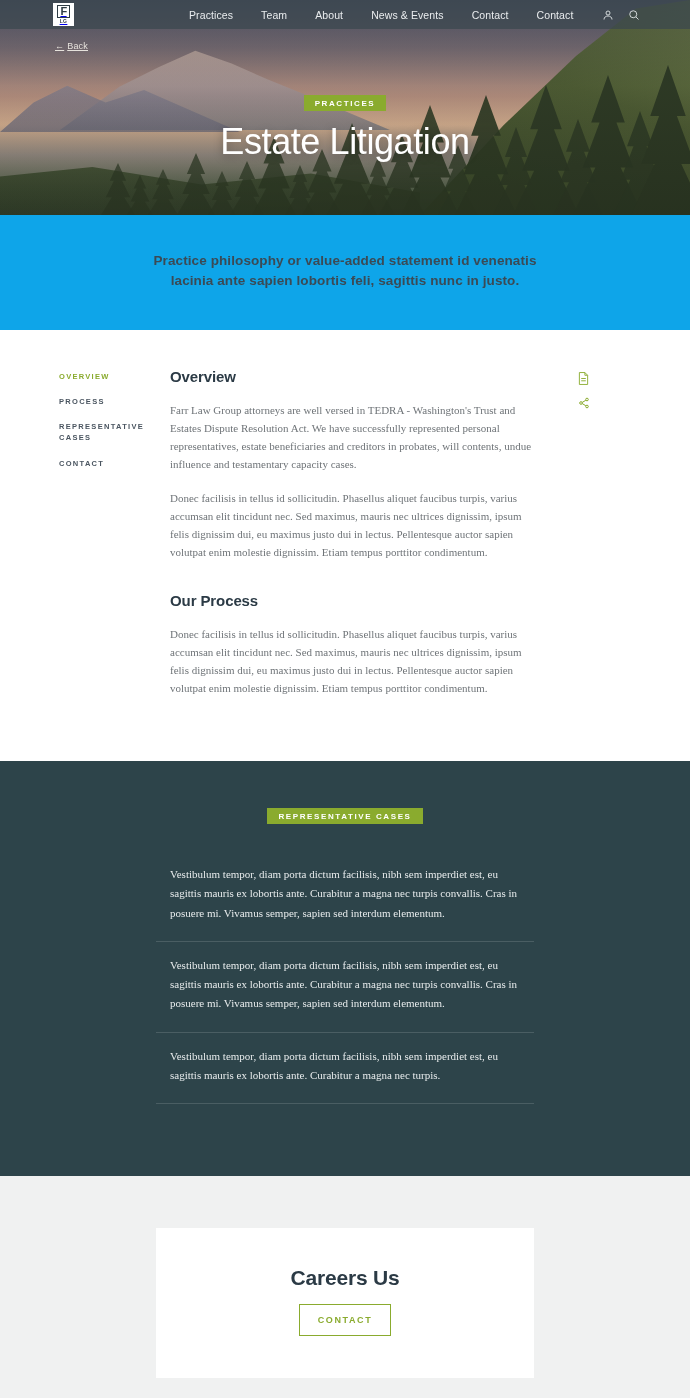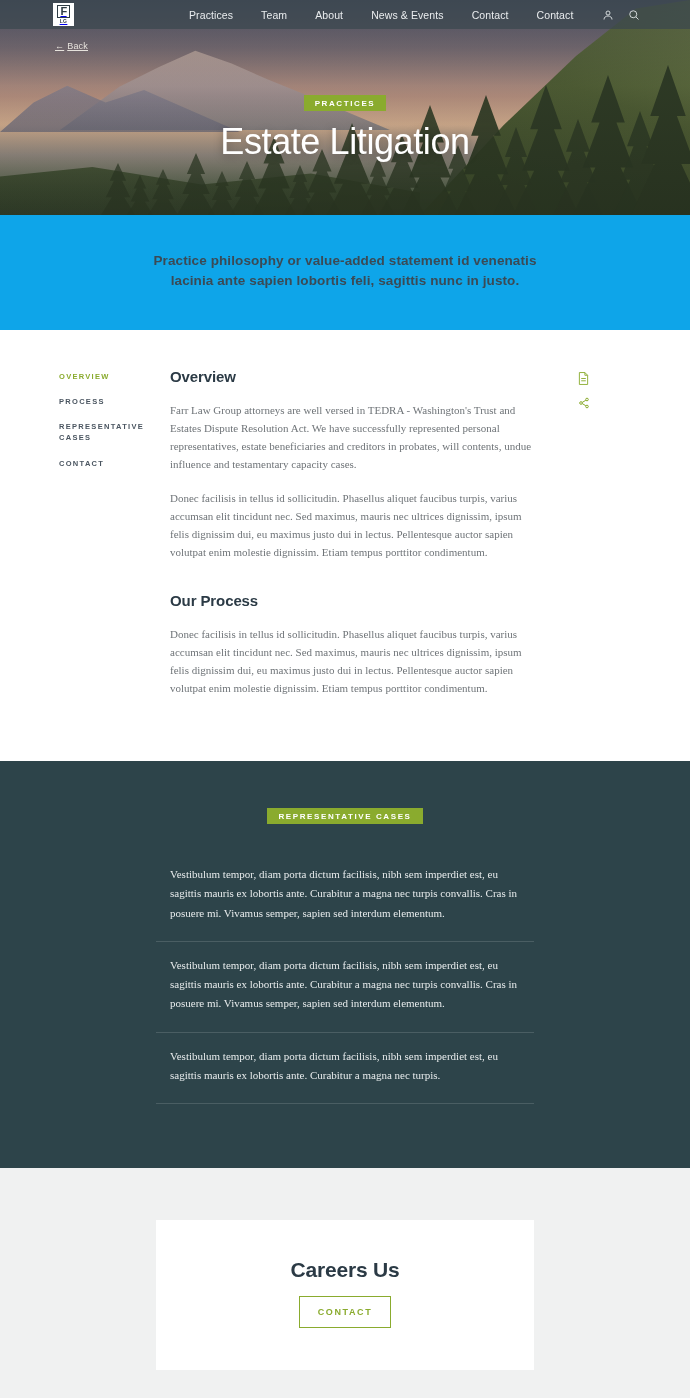--- a/index.html
+++ b/index.html
@@ -126,21 +126,21 @@
     font-family:"Liberation Serif", serif;
     font-size:11px; line-height:1.65; color:#6f7478; margin-bottom:16px;
   }
 
   .tools { position:absolute; right:100px; top:4px; display:flex; flex-direction:column; gap:12px; }
   .tools svg { display:block; }
 
   
   .cases { background:#2d444a; padding:44px 0 56px; }
   .cases-head { text-align:center; margin-bottom:26px; }
-  .case-list { width:378px; margin:8px auto; }
+  .case-list { width:378px; margin:16px auto; }
   .case-item {
     font-family:"Liberation Serif", serif;
     font-size:11px; line-height:1.75; color:#e7ebec;
     padding:14px 14px 18px; border-bottom:1px solid rgba(255,255,255,.14);
   }
   .case-item:first-child { border-top:1px solid rgba(255,255,255,0); }
   .case-item:last-child { border-bottom:1px solid rgba(255,255,255,.14); }
 
   
   .contact-sec { background:#f0f1f1; padding:52px 0 58px; }

